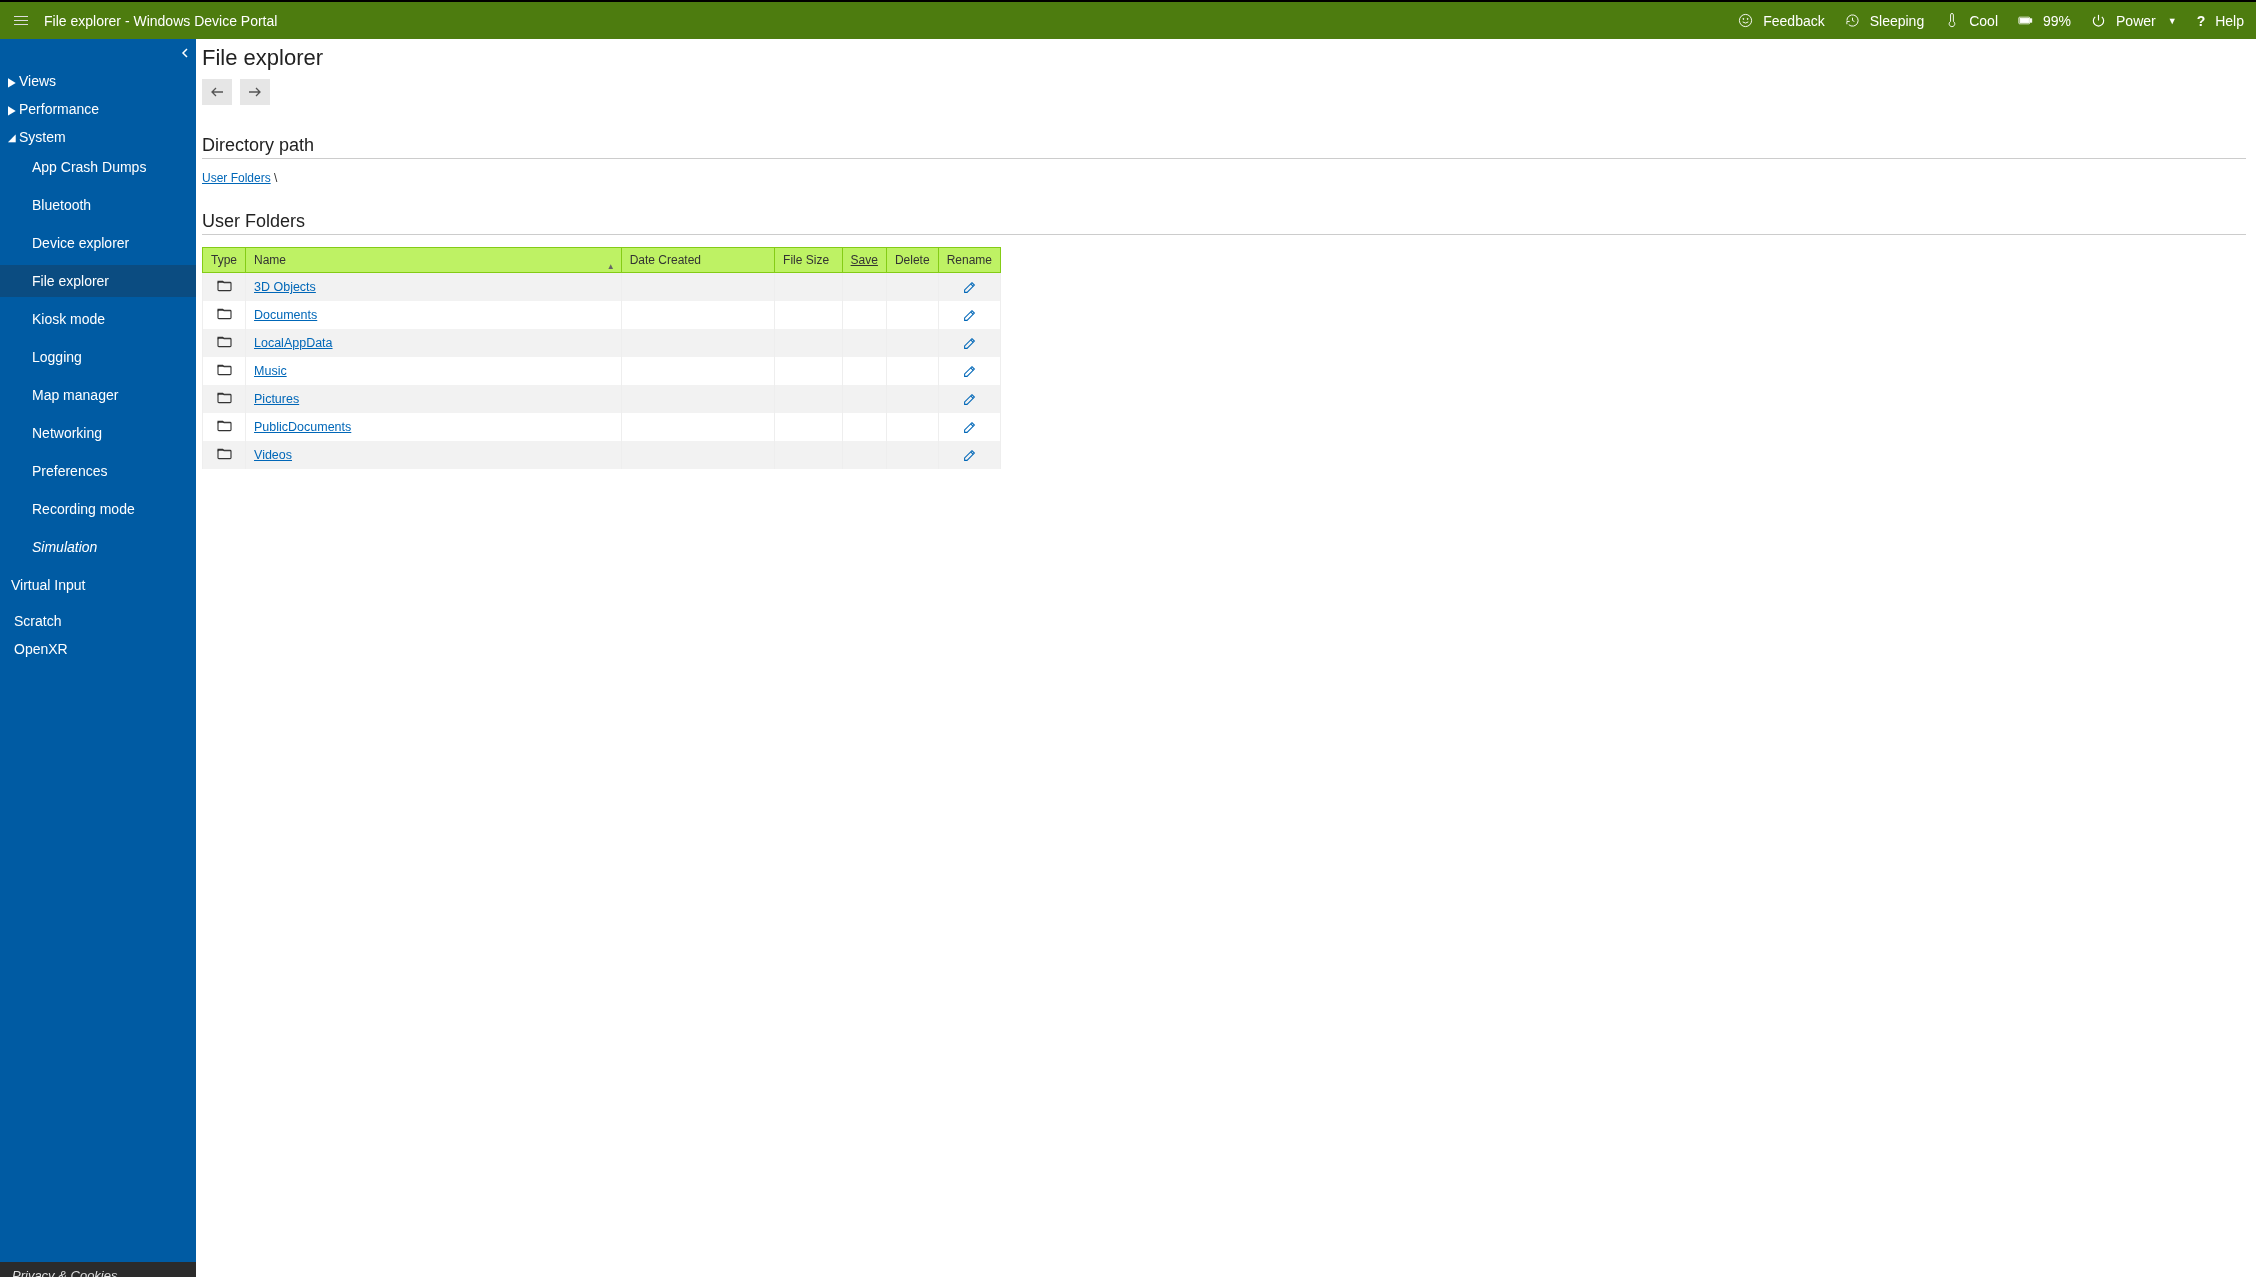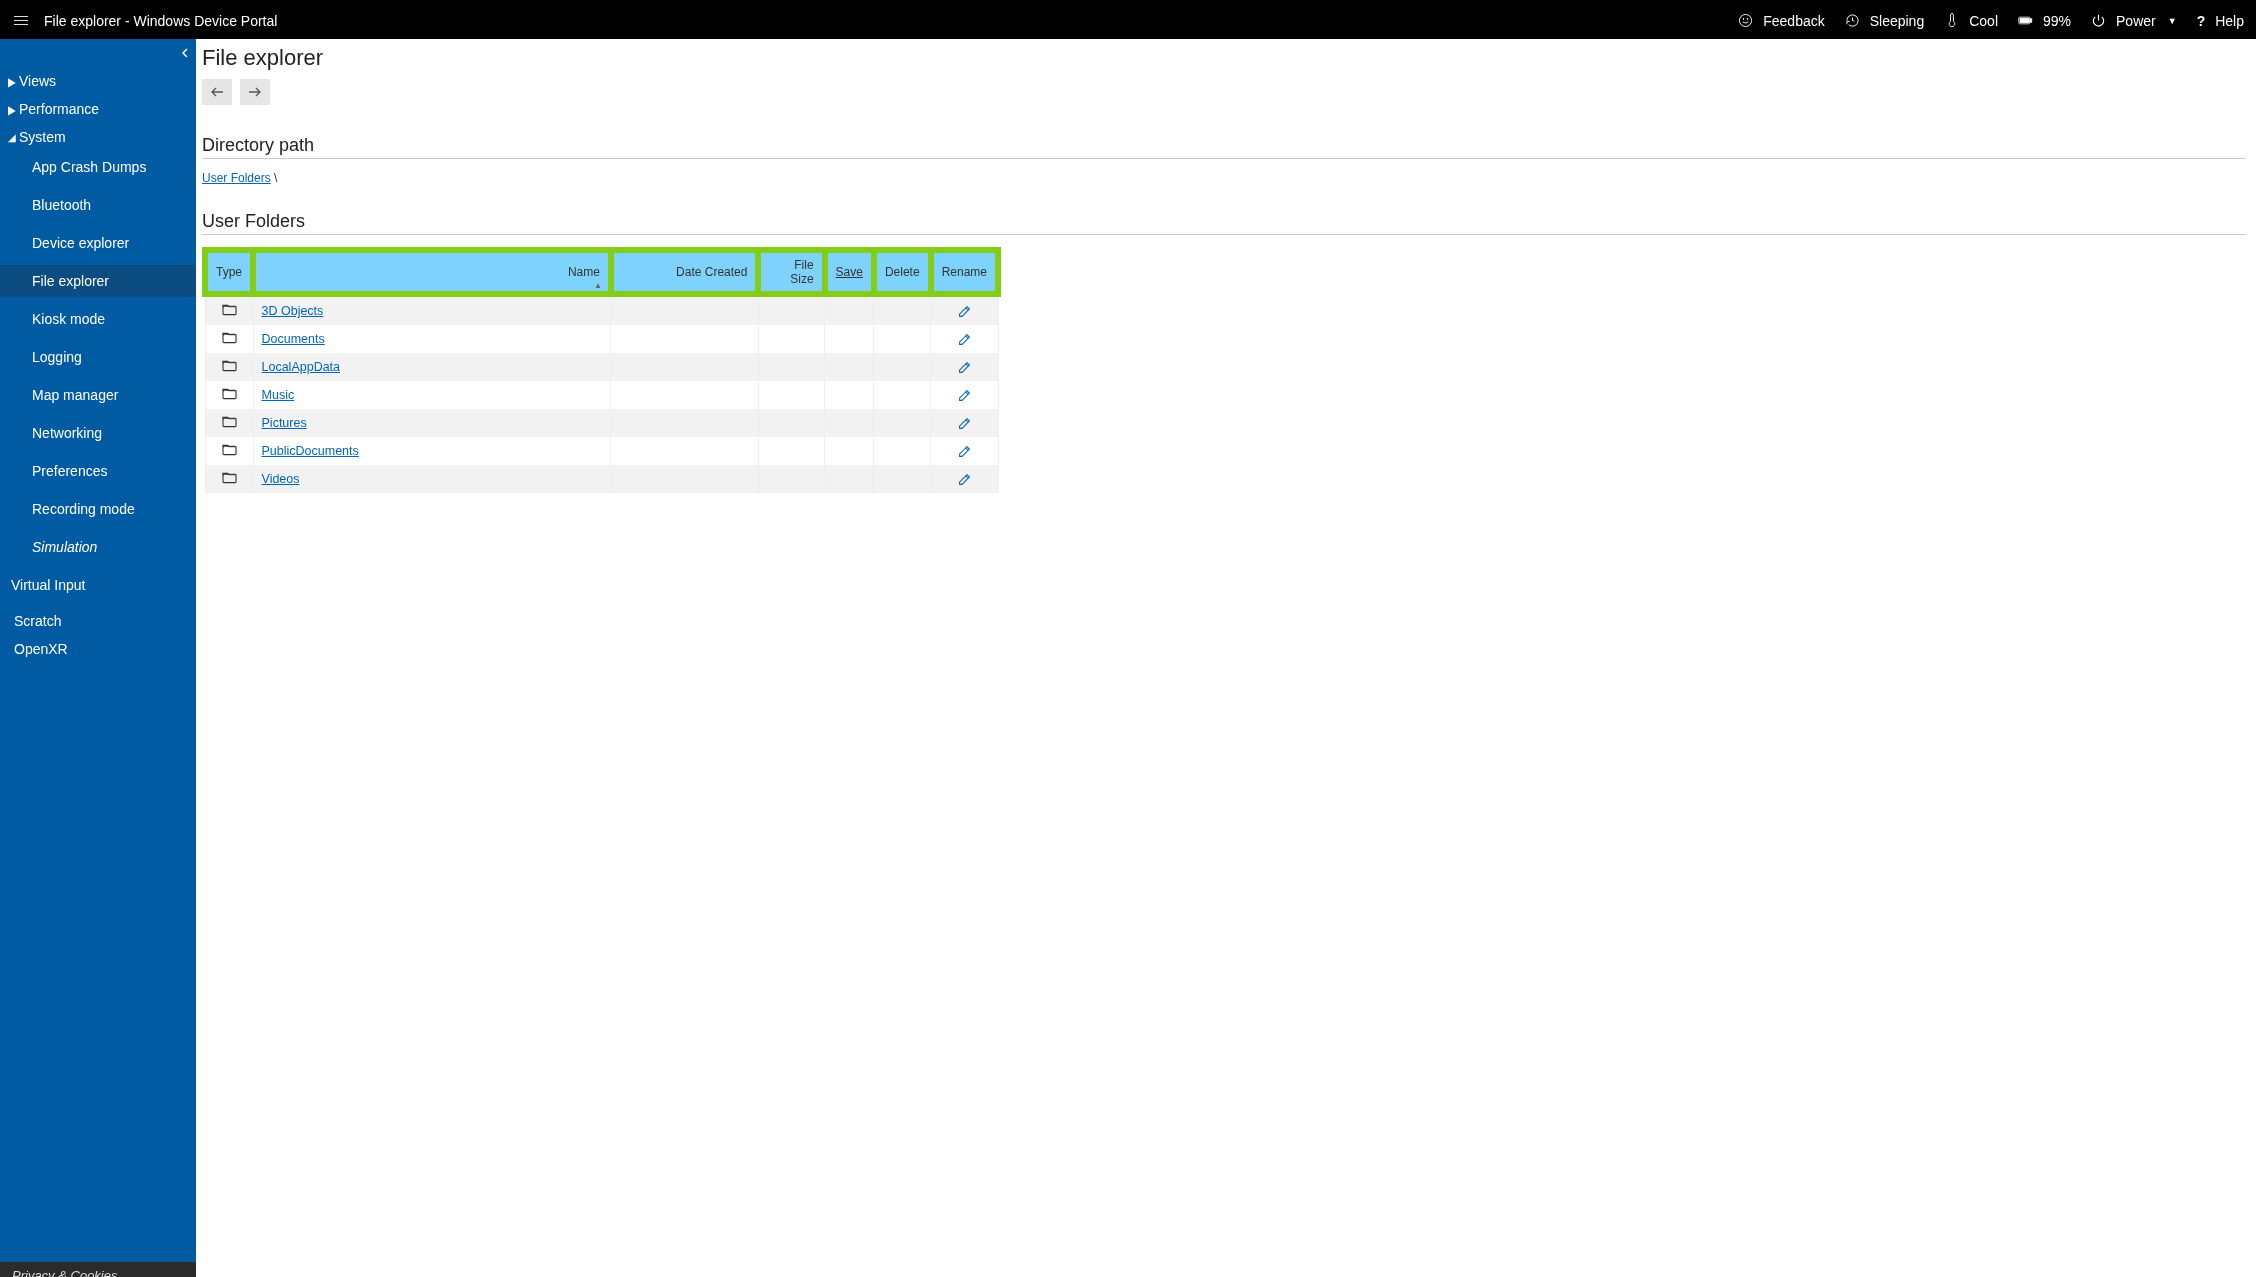--- a/index.html
+++ b/index.html
@@ -8,21 +8,21 @@
   font-size: 14px;
   background: #fff;
   color: #222;
   height: 100vh;
   display: flex;
   flex-direction: column;
   overflow: hidden;
 }
 .thin-black { height: 2px; background: #000; }
 .topbar {
-  background: #000000;
+  background: #4d7c0f;
   color: #fff;
   display: flex;
   align-items: center;
   height: 37px;
   padding: 0 8px;
   justify-content: space-between;
 }
 .hamburger {
   width: 26px; height: 26px;
   display: flex; flex-direction: column;
@@ -105,25 +105,25 @@
 .breadcrumb { color: #0067b8; margin-bottom: 26px; font-size:12px;}
 .breadcrumb a { color: #0067b8; text-decoration: underline; }
 .breadcrumb .sep { color: #333; }
 
 .grid {
   width: 799px;
   border-collapse: collapse;
   font-size: 12.5px;
 }
 .grid th {
-  background: #7dd3fc;
-  border: 6px solid #84cc16;
+  background: #bef264;
+  border: 1px solid #84cc16;
   font-weight: 400;
   color: #333;
-  text-align: right;
+  text-align: left;
   padding: 5px 8px;
   font-size: 12px;
   position: relative;
 }
 .grid th .sort-ind {
   position: absolute; right: 6px; bottom: 1px;
   font-size: 8px; color: #666;
 }
 .grid td {
   border-left: 1px solid #eee;

